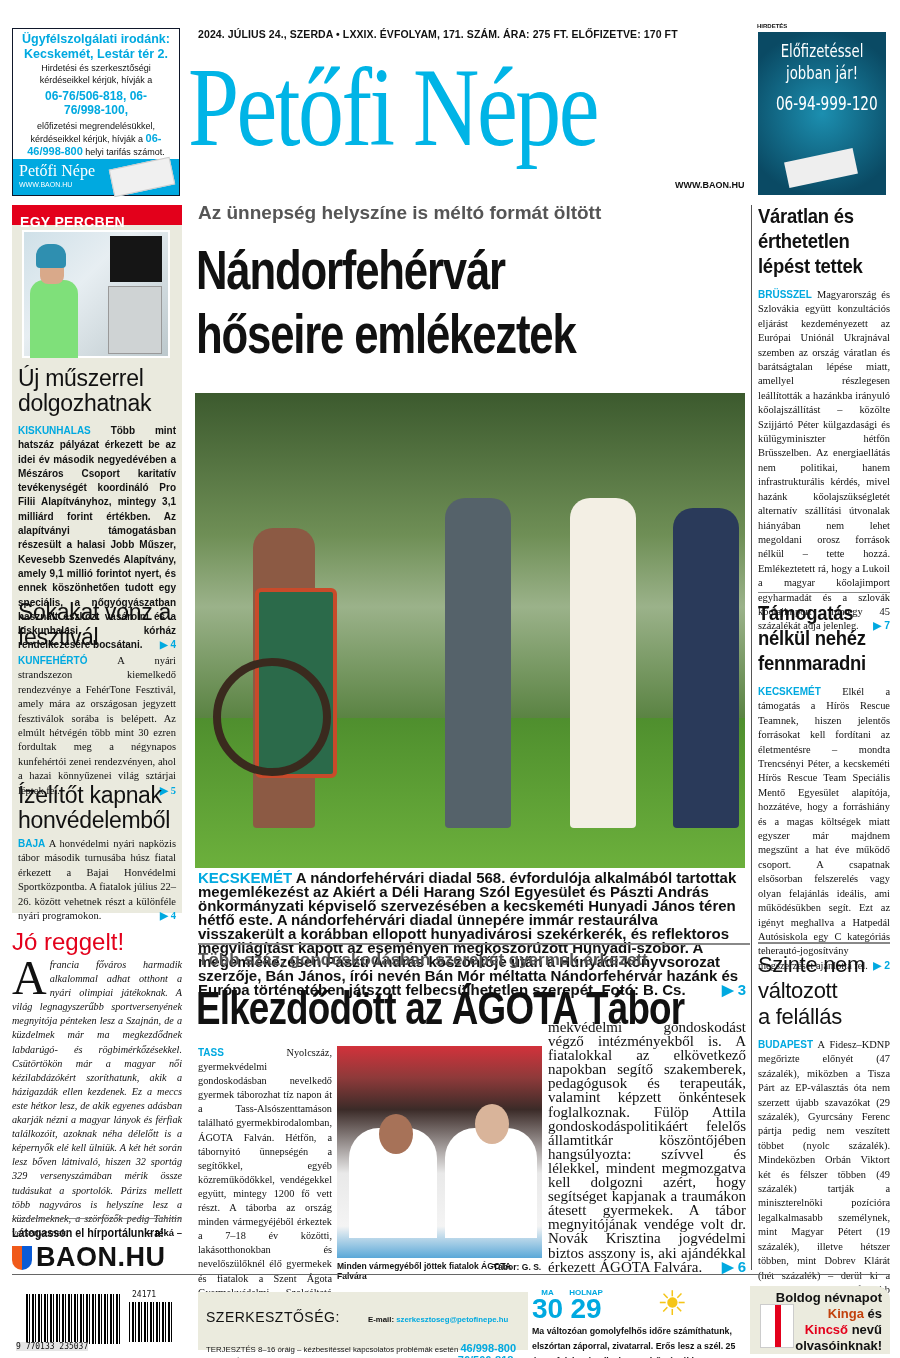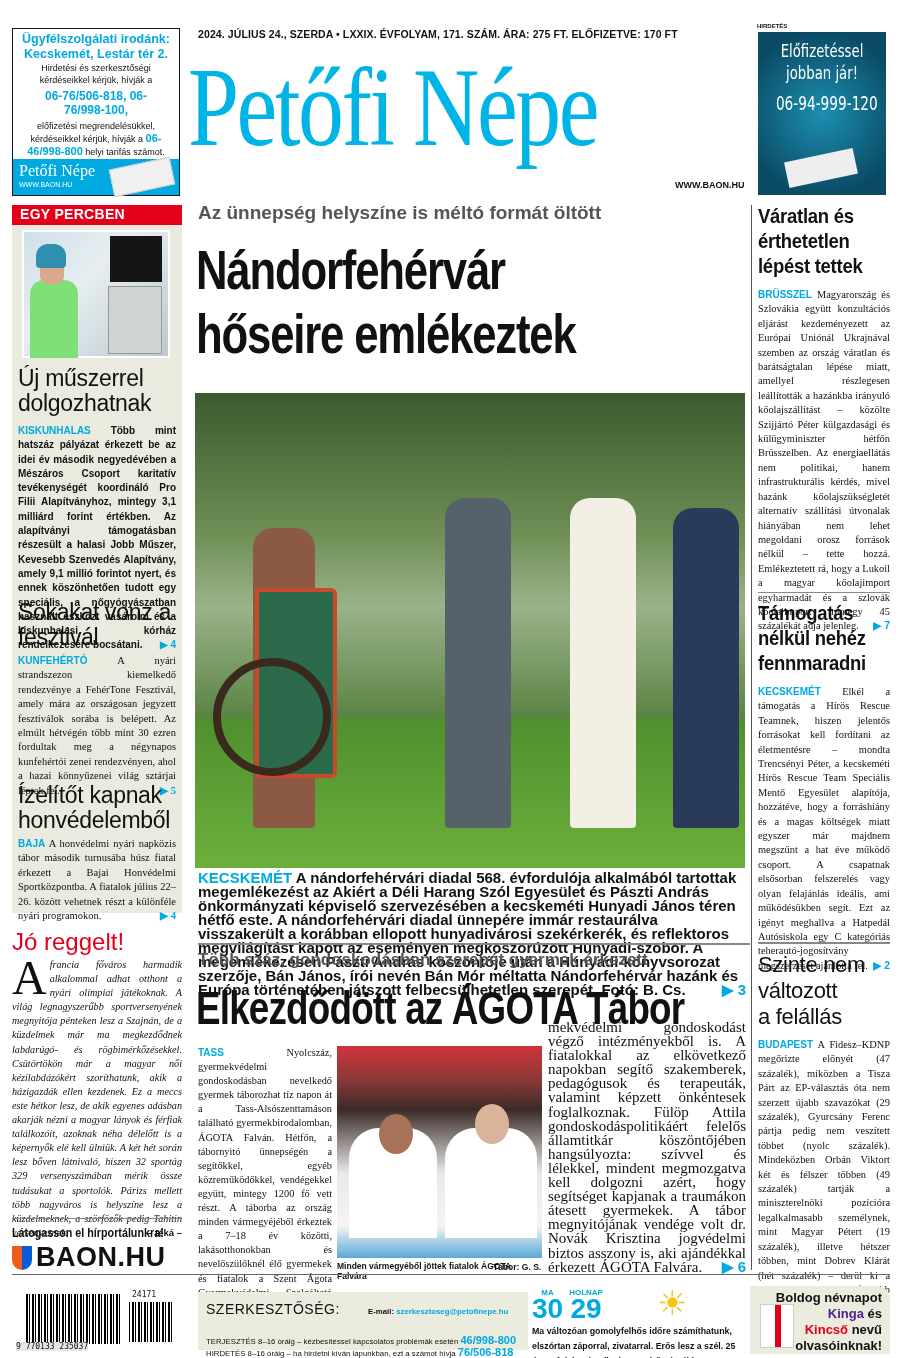--- a/index.html
+++ b/index.html
@@ -21,21 +21,21 @@
 #logo{left:188px;top:42px;font-family:"Liberation Serif",serif;font-size:112px;line-height:130px;color:#00b4e6;letter-spacing:-3px;transform:scaleX(.82);transform-origin:left top;white-space:nowrap}
 #www{left:675px;top:180px;font-size:9px;font-weight:bold}
 
 #hird{left:757px;top:23px;font-size:6px;font-weight:bold}
 #adr{left:758px;top:32px;width:128px;height:163px;background:radial-gradient(circle at 50% 50%,#1c8fb0,#0a4a64 80%);color:#fff;text-align:center;font-family:"DejaVu Sans",sans-serif;transform-origin:left top}
 #adr .t{font-size:17px;line-height:22px;margin-top:8px;transform:scaleX(.78);display:block}
 #adr .p{font-size:19px;line-height:22px;margin-top:8px;transform:scaleX(.72);display:block;white-space:nowrap}
 #adr .paper{position:absolute;left:28px;bottom:14px;width:70px;height:26px;background:#eee;transform:rotate(-12deg)}
 
 #leftcol{left:12px;top:205px;width:170px;height:708px;background:#eaeade}
-#egy{left:12px;top:205px;width:170px;height:20px;background:#e3001b;color:#fff;font-weight:bold;font-size:14px;padding:1px 8px;letter-spacing:.3px}
+#egy{left:12px;top:205px;width:170px;height:20px;background:#e3001b;color:#fff;font-weight:bold;font-size:14px;padding:9px 8px;letter-spacing:.3px}
 #photo1{left:22px;top:230px;width:148px;height:128px;background:linear-gradient(135deg,#cfe0e8 0%,#e7eef2 40%,#bcc8cc 100%);border:2px solid #fff}
 #photo1 .p{position:absolute;left:6px;top:48px;width:48px;height:78px;background:#7fe07a;border-radius:14px 14px 0 0}
 #photo1 .h{position:absolute;left:12px;top:12px;width:30px;height:24px;background:#2f8fb0;border-radius:12px 12px 4px 4px}
 #photo1 .f{position:absolute;left:16px;top:22px;width:24px;height:30px;background:#d9a98a;border-radius:8px}
 #photo1 .m{position:absolute;right:6px;top:4px;width:52px;height:46px;background:#151515}
 #photo1 .c{position:absolute;right:6px;top:54px;width:54px;height:68px;background:#cfd3d4;border:1px solid #999}
 .lh{font-size:23px;line-height:25px;font-weight:normal;letter-spacing:-.3px}
 .body-sans{font-size:10px;line-height:14.3px;font-weight:bold;text-align:justify}
 .body-serif{font-family:"Liberation Serif",serif;font-size:10.5px;line-height:14.4px;text-align:justify}
 
@@ -53,21 +53,21 @@
 #photo2 .s{position:absolute;background:#fff;border-radius:30px 30px 0 0;bottom:20px}
 #photo2 .fc{position:absolute;border-radius:50%;background:#a77258}
 #cap2{left:337px;top:1261px;width:205px;font-size:8.5px;font-weight:bold}
 
 #vrule{left:751px;top:205px;width:1px;height:1065px;background:#555}
 .rh{font-size:21px;line-height:25px;font-weight:bold;letter-spacing:-.3px;transform:scaleX(.88);transform-origin:left top;white-space:nowrap}
 .rule{height:1px;background:#888}
 
 #botrule{left:12px;top:1274px;width:878px;height:1px;background:#666}
 #baon{left:12px;top:1222px;width:170px}
-#szerk{left:198px;top:1292px;width:330px;height:58px;background:#ebebde;padding:12px 8px;font-size:7.8px;line-height:11px}
+#szerk{left:198px;top:1292px;width:330px;height:58px;background:#ebebde;padding:20px 8px;font-size:7.8px;line-height:11px}
 #szerk .big{font-size:14px;letter-spacing:.5px}
 #weather{left:532px;top:1288px;width:215px}
 #nevnap{left:750px;top:1286px;width:140px;height:68px;background:#ebebde;border-radius:0 14px 0 0;text-align:right;padding:4px 8px;font-size:13px;font-weight:bold;line-height:16px}
 </style>
 </head>
 <body>
 
 <div id="adl" class="abs">
   <div class="h">Ügyfélszolgálati irodánk: Kecskemét, Lestár tér 2.</div>
   <div style="padding:0 10px">Hirdetési és szerkesztőségi kérdéseikkel kérjük, hívják a</div>
@@ -205,16 +205,16 @@
         <div style="font-size:8px">HOLNAP</div>
         <div style="font-size:28px;line-height:24px">29</div>
       </div>
     <div style="margin-left:48px;font-size:34px;line-height:30px;color:#f5c518">☀</div>
   </div>
   <div style="font-size:8.8px;line-height:15px;font-weight:bold;margin-top:3px"><span>Ma változóan gomolyfelhős időre számíthatunk, elszórtan záporral, zivatarral. Erős lesz a szél. 25 és 31 fok közé esik vissza a hőmérséklet.</span> <span class="arrow">▶ 13</span></div>
 </div>
 <div id="nevnap" class="abs">
   <div style="position:absolute;left:10px;top:18px;width:34px;height:44px;background:#fff;border:1px solid #ccc;background-image:linear-gradient(90deg,transparent 14px,#e3001b 14px,#e3001b 20px,transparent 20px)"></div>
   <div>Boldog névnapot</div>
-  <div><span style="color:#4c1d95">Kinga</span> <span>és</span></div>
+  <div><span style="color:#c2410c">Kinga</span> <span>és</span></div>
   <div><span style="color:#e3001b">Kincső</span> <span>nevű</span></div>
   <div>olvasóinknak!</div>
 </div>
 
 </body></html>

